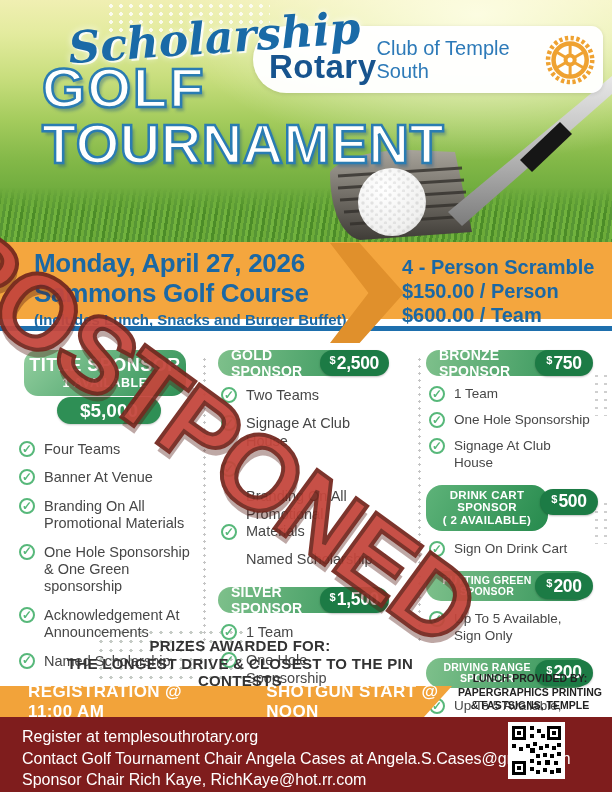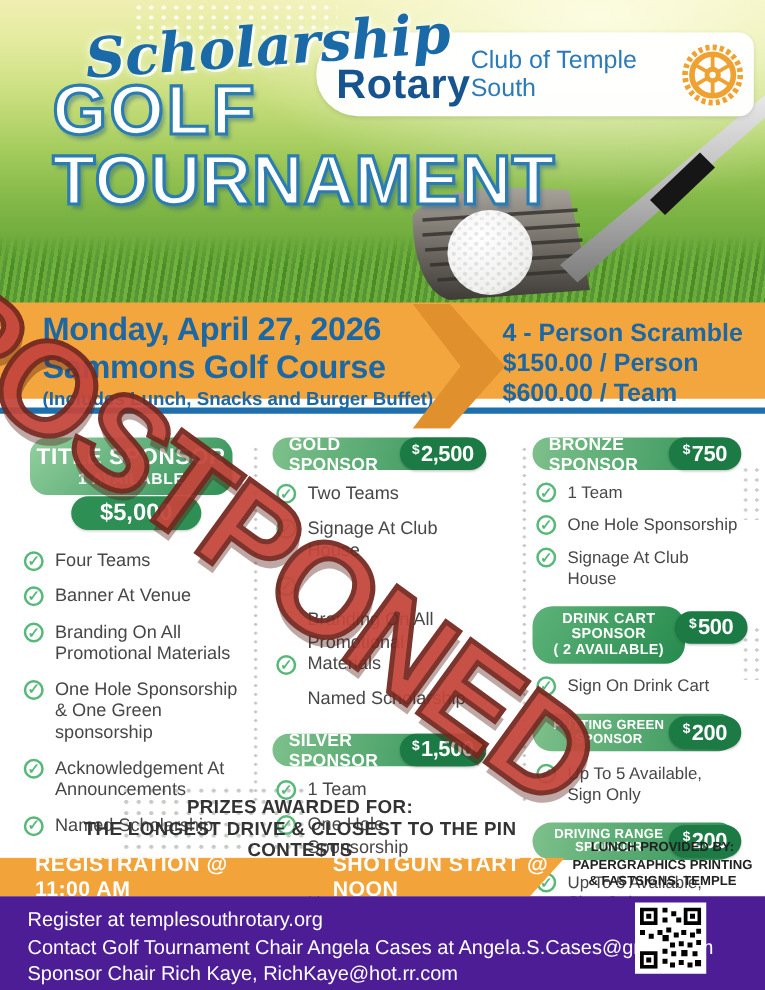--- a/index.html
+++ b/index.html
@@ -142,21 +142,21 @@
   .lunch { position:absolute; left:452px; top:672px; width:156px; text-align:center;
     font-weight:800; color:#222; font-size:10.5px; line-height:13.5px; }
   
   .reg-band {
     position:absolute; left:0; top:686px; width:452px; height:31px; background:#f2a33a;
     clip-path:polygon(0 0, 100% 0, 93.8% 100%, 0 100%);
     display:flex; align-items:center; padding-left:28px; gap:48px; z-index:4;
   }
   .reg-band span { color:#fff; font-weight:800; font-size:17px; letter-spacing:.4px; }
   
-  .footer { position:absolute; left:0; top:717px; width:612px; height:75px; background:#4c1d95; }
+  .footer { position:absolute; left:0; top:717px; width:612px; height:75px; background:#7f1d1d; }
   .footer-text { position:absolute; left:22px; top:9px; color:#fff; font-size:16px; line-height:21.5px; }
   .qr { position:absolute; left:508px; top:722px; width:57px; height:57px; background:#fff; padding:4px; }
   .qr svg { display:block; }
   
   .watermark {
     position:absolute; left:-14px; top:200px; z-index:50;
     transform:rotate(36deg); transform-origin:0 0;
     font-size:105px; font-weight:800; letter-spacing:-3px; white-space:nowrap;
     color:#c4463c; -webkit-text-stroke:4px #74281f;
     text-shadow:5px 6px 0 rgba(82,26,18,.4);

